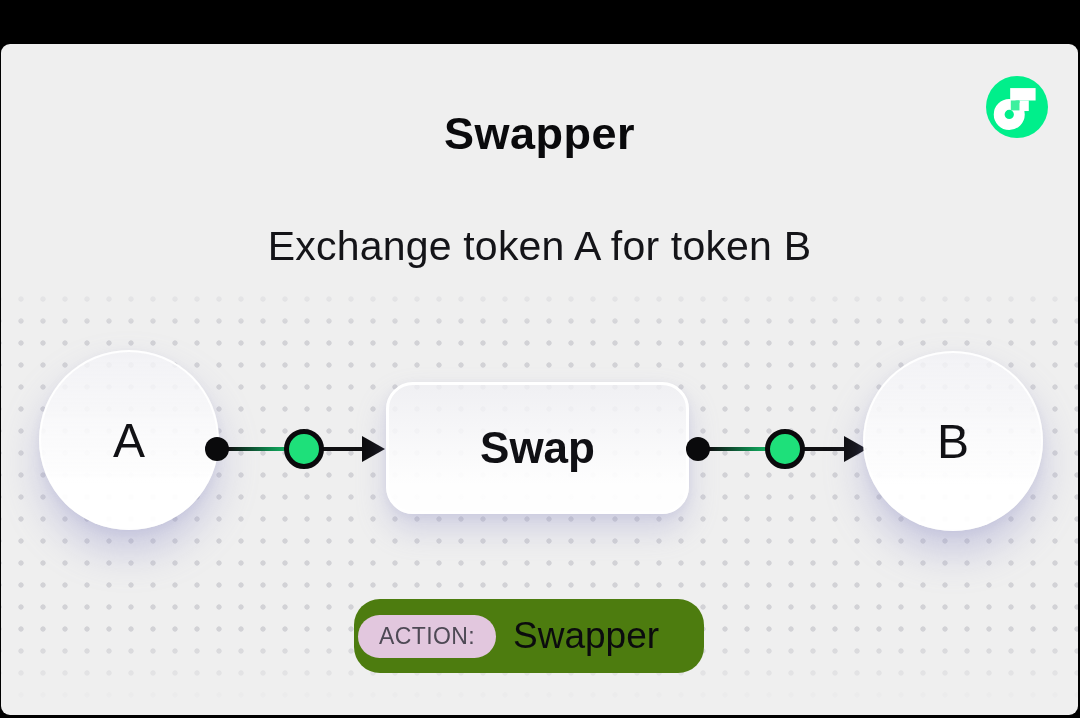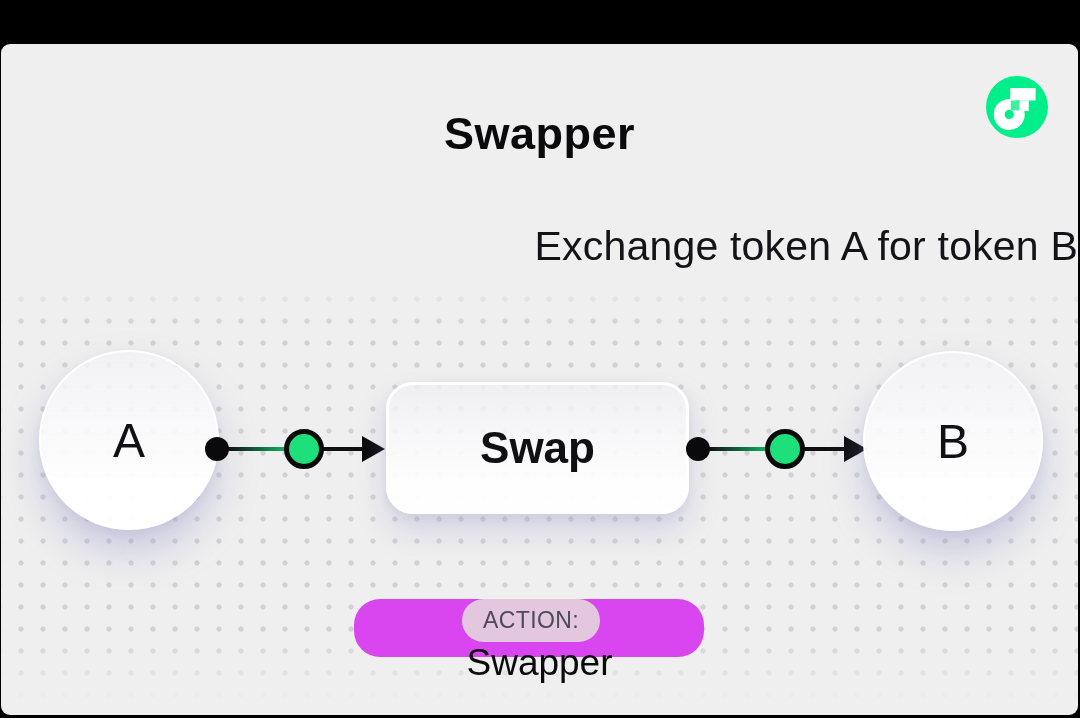--- a/index.html
+++ b/index.html
@@ -29,21 +29,21 @@
     mask-image: linear-gradient(180deg, transparent 0, #000 45px, #000 calc(100% - 70px), transparent 100%);
   }
   .page-title {
     position: absolute; left: 0; right: 0; top: 64px;
     text-align: center;
     font-size: 45px; font-weight: 700; color: #0a0a0c;
     letter-spacing: 0.5px;
   }
   .page-subtitle {
     position: absolute; left: 0; right: 0; top: 179px;
-    text-align: right;
+    text-align: center;
     font-size: 41px; font-weight: 400; color: #141418;
     letter-spacing: 0.2px;
   }
   .logo {
     position: absolute; left: 985px; top: 32px;
     width: 62px; height: 62px;
   }
   
   .token-node {
     position: absolute;
@@ -104,27 +104,26 @@
   .connector-left .arrowhead { left: 157px; }
   .connector-right { left: 685px; top: 383px; width: 184px; }
   .connector-right .wire { left: 12px; width: 150px; }
   .connector-right .wire-green { left: 24px; width: 76px; }
   .connector-right .start-dot { left: 0; }
   .connector-right .mid-circle { left: 79px; }
   .connector-right .arrowhead { left: 158px; }
   
   .action-badge {
     position: absolute; left: 353px; top: 555px;
-    width: 350px; height: 58px;
-    background: #d946ef;
+    width: 350px; height: 74px;
+    background: #4d7c0f;
     border-radius: 26px;
     display: flex; align-items: center;
     box-sizing: border-box;
     padding-left: 4px;
-    flex-direction: column;
   }
   .action-label-pill {
     width: 138px; height: 43px;
     background: #e2c7de;
     border-radius: 22px;
     display: flex; align-items: center; justify-content: center;
     font-size: 23px; font-weight: 500; color: #4e4955;
     letter-spacing: 0.4px;
     flex: none;
   }

